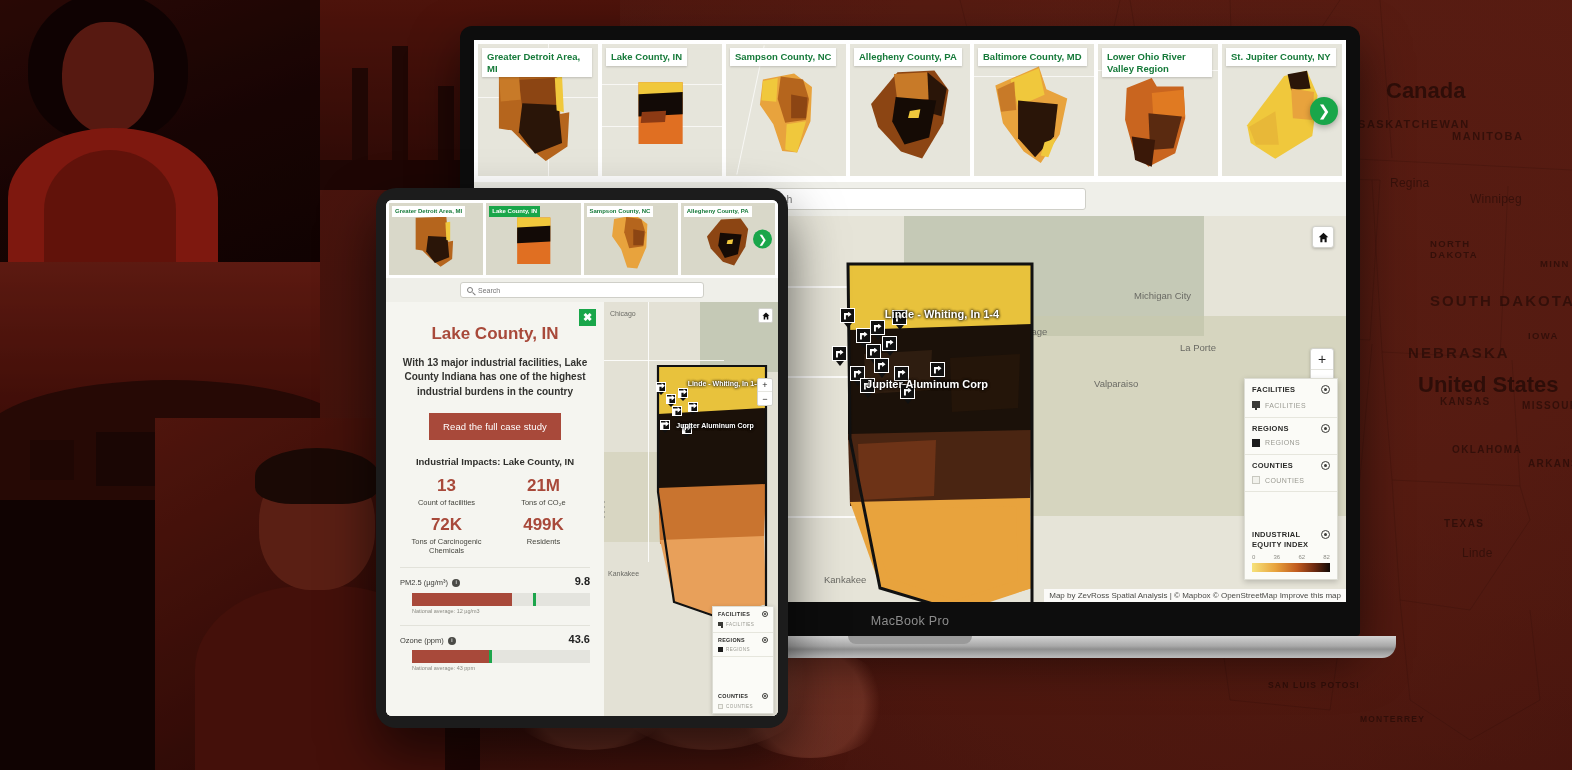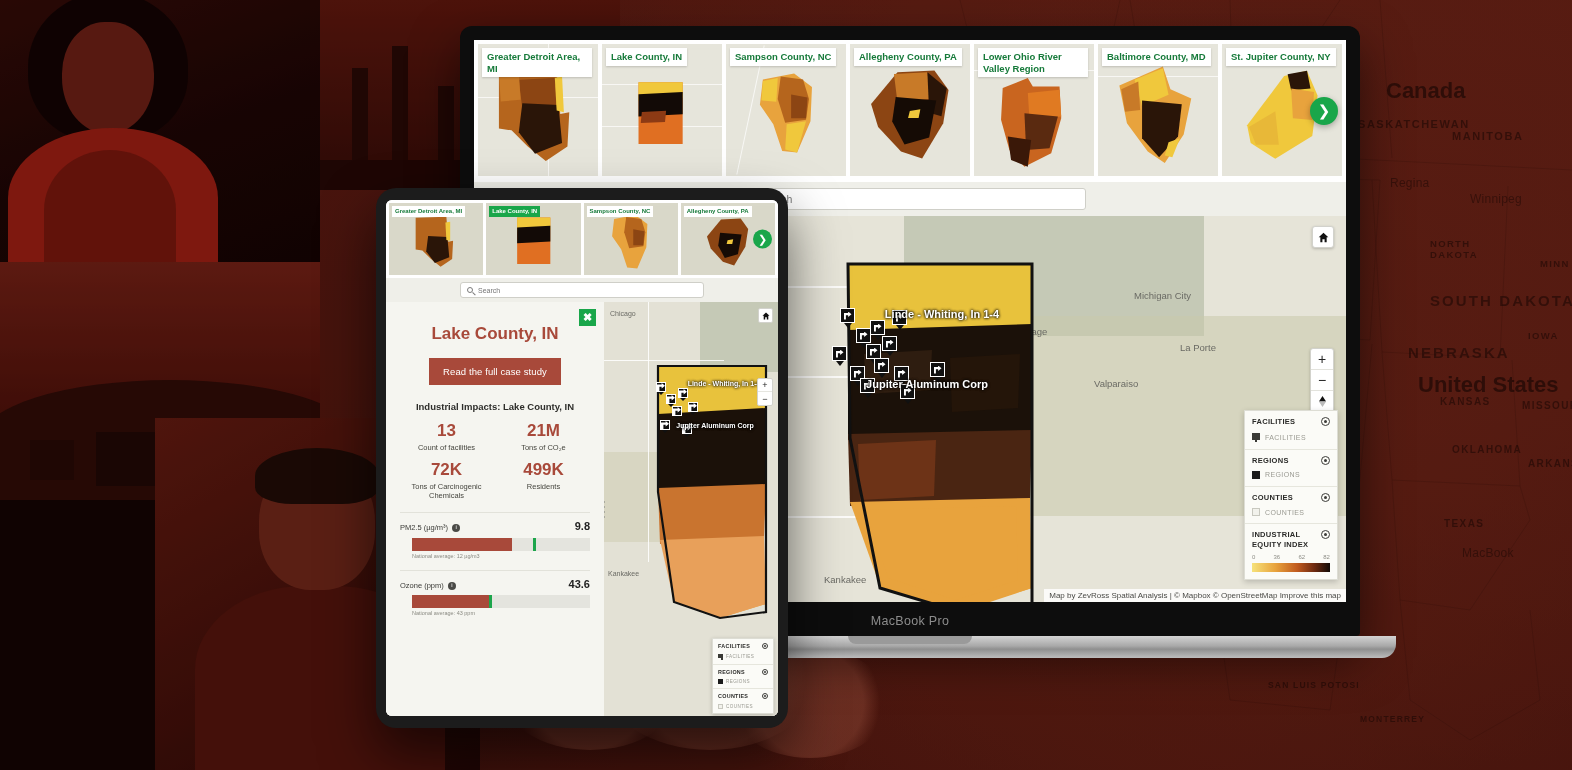--- a/index.html
+++ b/index.html
@@ -225,21 +225,21 @@
   .zoom-stack > div:last-child { border-bottom: 0; }
 
   
   .legend {
     position: absolute; right: 8px; bottom: 22px; width: 94px;
     background: #fbfbf7; border: 1px solid #ddddd4;
     box-shadow: 0 2px 6px rgba(0,0,0,.2);
     font-size: 7.5px; color: #2a2a28;
   }
   .legend-sec { padding: 6px 7px 7px 7px; border-bottom: 1px solid #e6e6dd; }
-  .legend-sec:last-child { border-bottom: 0; }
+  .legend-sec:last-child { border-bottom: 0; margin-top: 32px; }
   .legend-head {
     display: flex; align-items: flex-start; justify-content: space-between;
     font-weight: bold; letter-spacing: .3px; font-size: 7.5px; line-height: 1.25;
   }
   .eye {
     width: 9px; height: 9px; border-radius: 50%; border: 1.5px solid #3b3b38;
     position: relative; flex: none; cursor: pointer;
   }
   .eye::after { content:""; position:absolute; left:2px; top:2px; width:3px; height:3px;
       border-radius:50%; background:#3b3b38; }
@@ -425,21 +425,21 @@
     <div class="bg-label" style="left:1430px; top:292px; font-size:15px;">SOUTH DAKOTA</div>
     <div class="bg-label" style="left:1540px; top:258px; font-size:9.5px;">MINN</div>
     <div class="bg-label" style="left:1528px; top:330px; font-size:9.5px;text-align:right;">IOWA</div>
     <div class="bg-label" style="left:1408px; top:344px; font-size:15px;">NEBRASKA</div>
     <div class="bg-label big" style="left:1418px; top:372px;">United States</div>
     <div class="bg-label" style="left:1440px; top:396px; font-size:10px;">KANSAS</div>
     <div class="bg-label" style="left:1522px; top:400px; font-size:10px;">MISSOURI</div>
     <div class="bg-label" style="left:1452px; top:444px; font-size:10px;">OKLAHOMA</div>
     <div class="bg-label" style="left:1528px; top:458px; font-size:10px;">ARKANSAS</div>
     <div class="bg-label" style="left:1444px; top:518px; font-size:10px;">TEXAS</div>
-    <div class="bg-label city" style="left:1462px; top:546px;">MacBook</div>
+    <div class="bg-label city" style="left:1462px; top:546px;">Linde</div>
     <div class="bg-label" style="left:1268px; top:680px; font-size:8.5px;">SAN LUIS POTOSI</div>
     <div class="bg-label" style="left:1360px; top:714px; font-size:8.5px;">MONTERREY</div>
     <div class="bg-label" style="left:1098px; top:120px; font-size:9px;">QUEBEC</div>
   </div>
 
   <div class="photo" id="photo-girl">
     <div class="sky"></div>
       <div class="hair"></div>
       <div class="face"></div>
     <div class="shirt"></div>
@@ -540,41 +540,41 @@
                 <path d="M32 16 L70 14 L74 44 L36 48 Z" fill="#c87a28"></path>
                 <path d="M70 14 L92 32 L86 64 L72 60 Z" fill="#2a1508"></path>
                 <path d="M34 42 L80 46 L72 88 L44 96 L30 70 Z" fill="#150b05"></path>
                 <path d="M50 58 L62 56 L60 66 L48 66 Z" fill="#f0c83c"></path>
               </svg>
               <div class="thumb-label">Allegheny County, PA</div>
             </div>
 
             <div class="thumb">
               <div class="tmap"></div>
-              <div class="troad" style="left:0;top:20%;width:100%;height:1px;"></div>
-              <svg class="shape" viewBox="0 0 100 120" style="left:10%;top:22%;width:78%;height:76%;">
-                <path d="M14 18 L44 6 L50 16 L82 16 L84 54 L72 96 L40 112 L22 92 L12 56 Z" fill="#c9651f"></path>
-                <path d="M44 24 L82 20 L84 52 L46 56 Z" fill="#e07a22"></path>
-                <path d="M40 48 L80 52 L70 90 L42 92 Z" fill="#5a2a10"></path>
-                <path d="M20 76 L48 80 L44 112 L24 104 Z" fill="#3a1808"></path>
-              </svg>
-              <div class="thumb-label">Lower Ohio River Valley Region</div>
-            </div>
-
-            <div class="thumb">
-              <div class="tmap"></div>
               <div class="troad" style="left:0;top:24%;width:100%;height:1px;"></div>
               <svg class="shape" viewBox="0 0 100 120" style="left:8%;top:10%;width:82%;height:86%;">
                 <path d="M10 30 L56 10 L64 34 L86 44 L78 82 L58 112 L40 100 L18 70 Z" fill="#e8a33d"></path>
                 <path d="M26 24 L56 12 L62 40 L34 52 Z" fill="#f0c83c"></path>
                 <path d="M34 46 L76 50 L72 84 L52 106 L34 86 Z" fill="#2a1508"></path>
                 <path d="M62 90 L74 86 L66 106 L58 104 Z" fill="#f0c83c"></path>
                 <path d="M12 34 L30 26 L32 56 L16 58 Z" fill="#c87a28"></path>
               </svg>
               <div class="thumb-label">Baltimore County, MD</div>
+            </div>
+
+            <div class="thumb">
+              <div class="tmap"></div>
+              <div class="troad" style="left:0;top:20%;width:100%;height:1px;"></div>
+              <svg class="shape" viewBox="0 0 100 120" style="left:10%;top:22%;width:78%;height:76%;">
+                <path d="M14 18 L44 6 L50 16 L82 16 L84 54 L72 96 L40 112 L22 92 L12 56 Z" fill="#c9651f"></path>
+                <path d="M44 24 L82 20 L84 52 L46 56 Z" fill="#e07a22"></path>
+                <path d="M40 48 L80 52 L70 90 L42 92 Z" fill="#5a2a10"></path>
+                <path d="M20 76 L48 80 L44 112 L24 104 Z" fill="#3a1808"></path>
+              </svg>
+              <div class="thumb-label">Lower Ohio River Valley Region</div>
             </div>
 
             <div class="thumb">
               <div class="tmap"></div>
               <svg class="shape" viewBox="0 0 100 120" style="left:6%;top:14%;width:86%;height:80%;">
                 <path d="M12 72 L54 16 L80 10 L92 38 L86 84 L44 110 L16 92 Z" fill="#f0c83c"></path>
                 <path d="M58 14 L80 10 L84 30 L62 32 Z" fill="#2a1508"></path>
                 <path d="M62 30 L88 34 L86 66 L64 64 Z" fill="#e8a33d"></path>
                 <path d="M14 74 L44 56 L48 94 L22 94 Z" fill="#e8b838"></path>
               </svg>
@@ -799,20 +799,21 @@
           <span class="mag sm"></span>
           <input type="text" placeholder="Search" style="">
         </div>
       </div>
 
       <div class="t-body">
 
         <div class="t-panel">
           <div class="close-x">✖</div>
           <div class="panel-title">Lake County, IN</div>
+          <div class="panel-desc">With 13 major industrial facilities, Lake County Indiana has one of the highest industrial burdens in the country</div>
           <button class="case-btn">Read the full case study</button>
           <div class="impacts-title">Industrial Impacts: Lake County, IN</div>
 
           <div class="stat-grid">
             <div class="stat">
               <div class="v">13</div>
               <div class="k">Count of facilities</div>
             </div>
             <div class="stat">
               <div class="v">21M</div>

